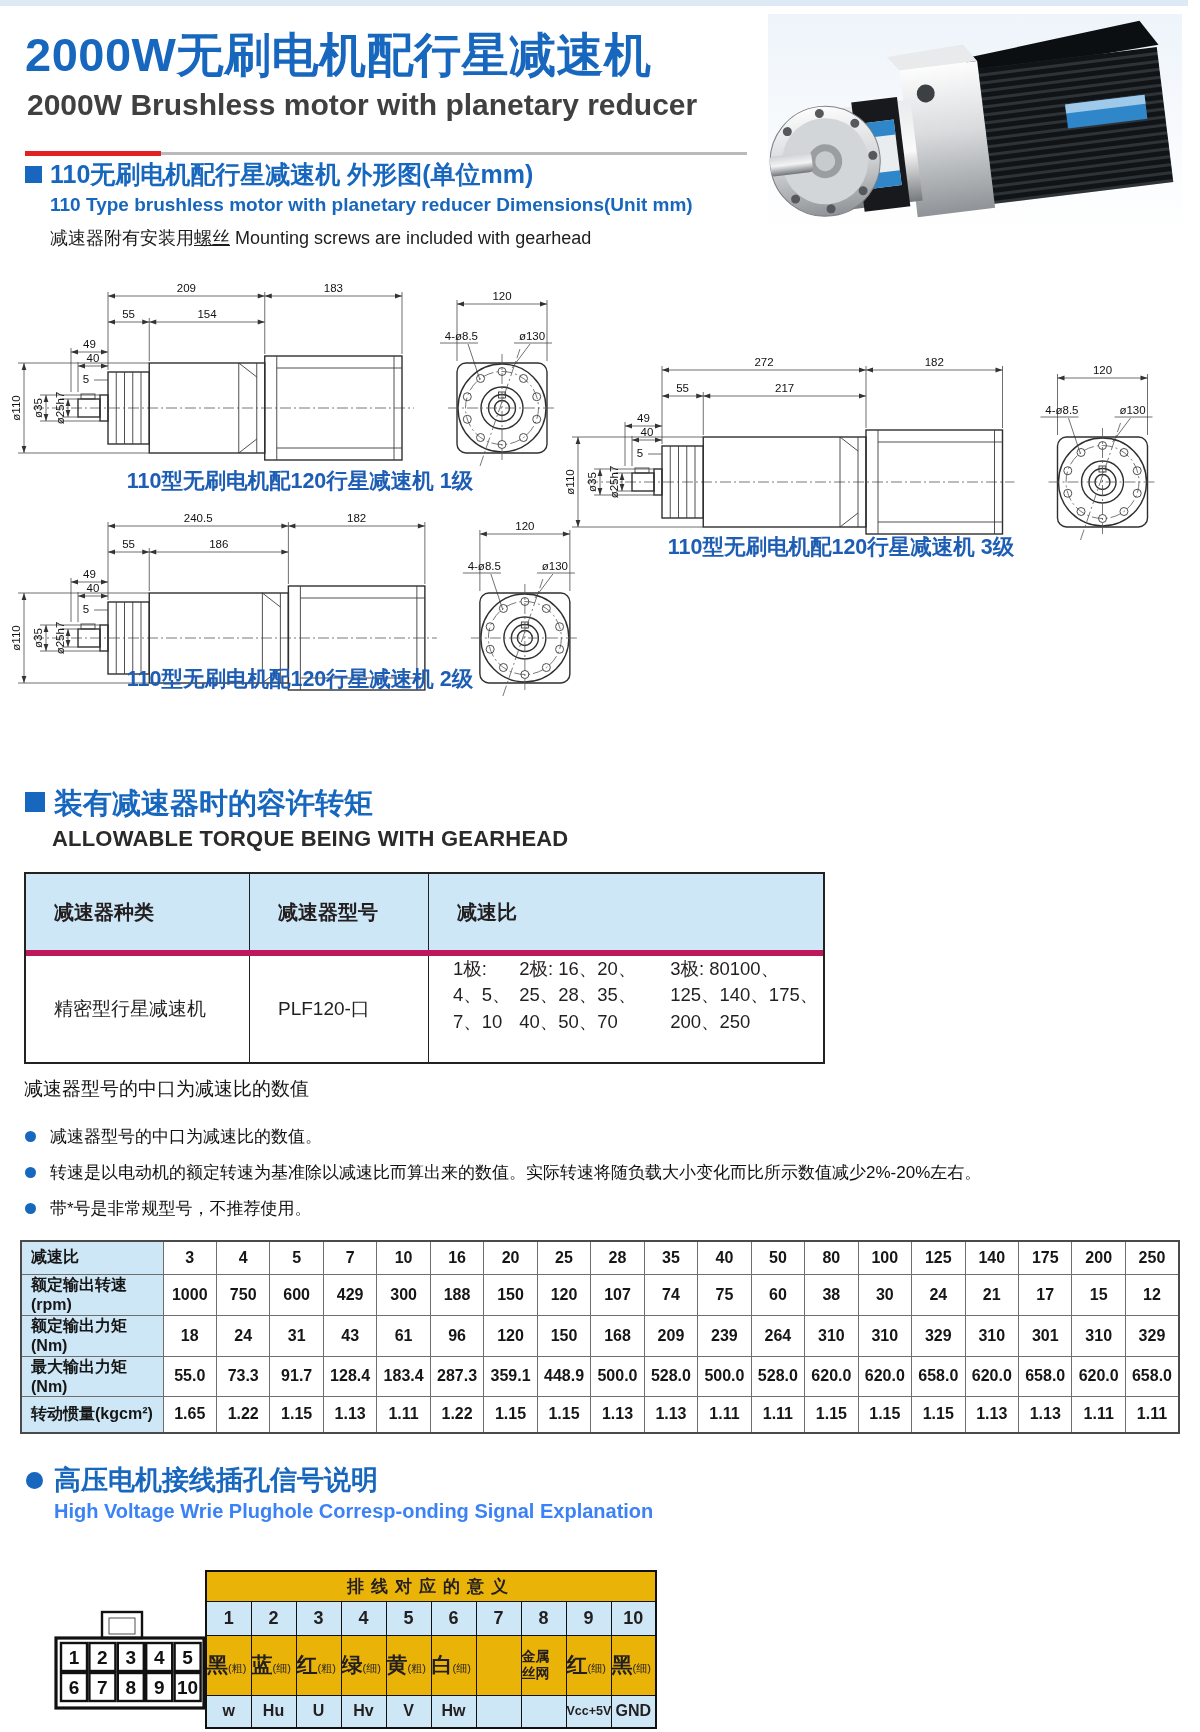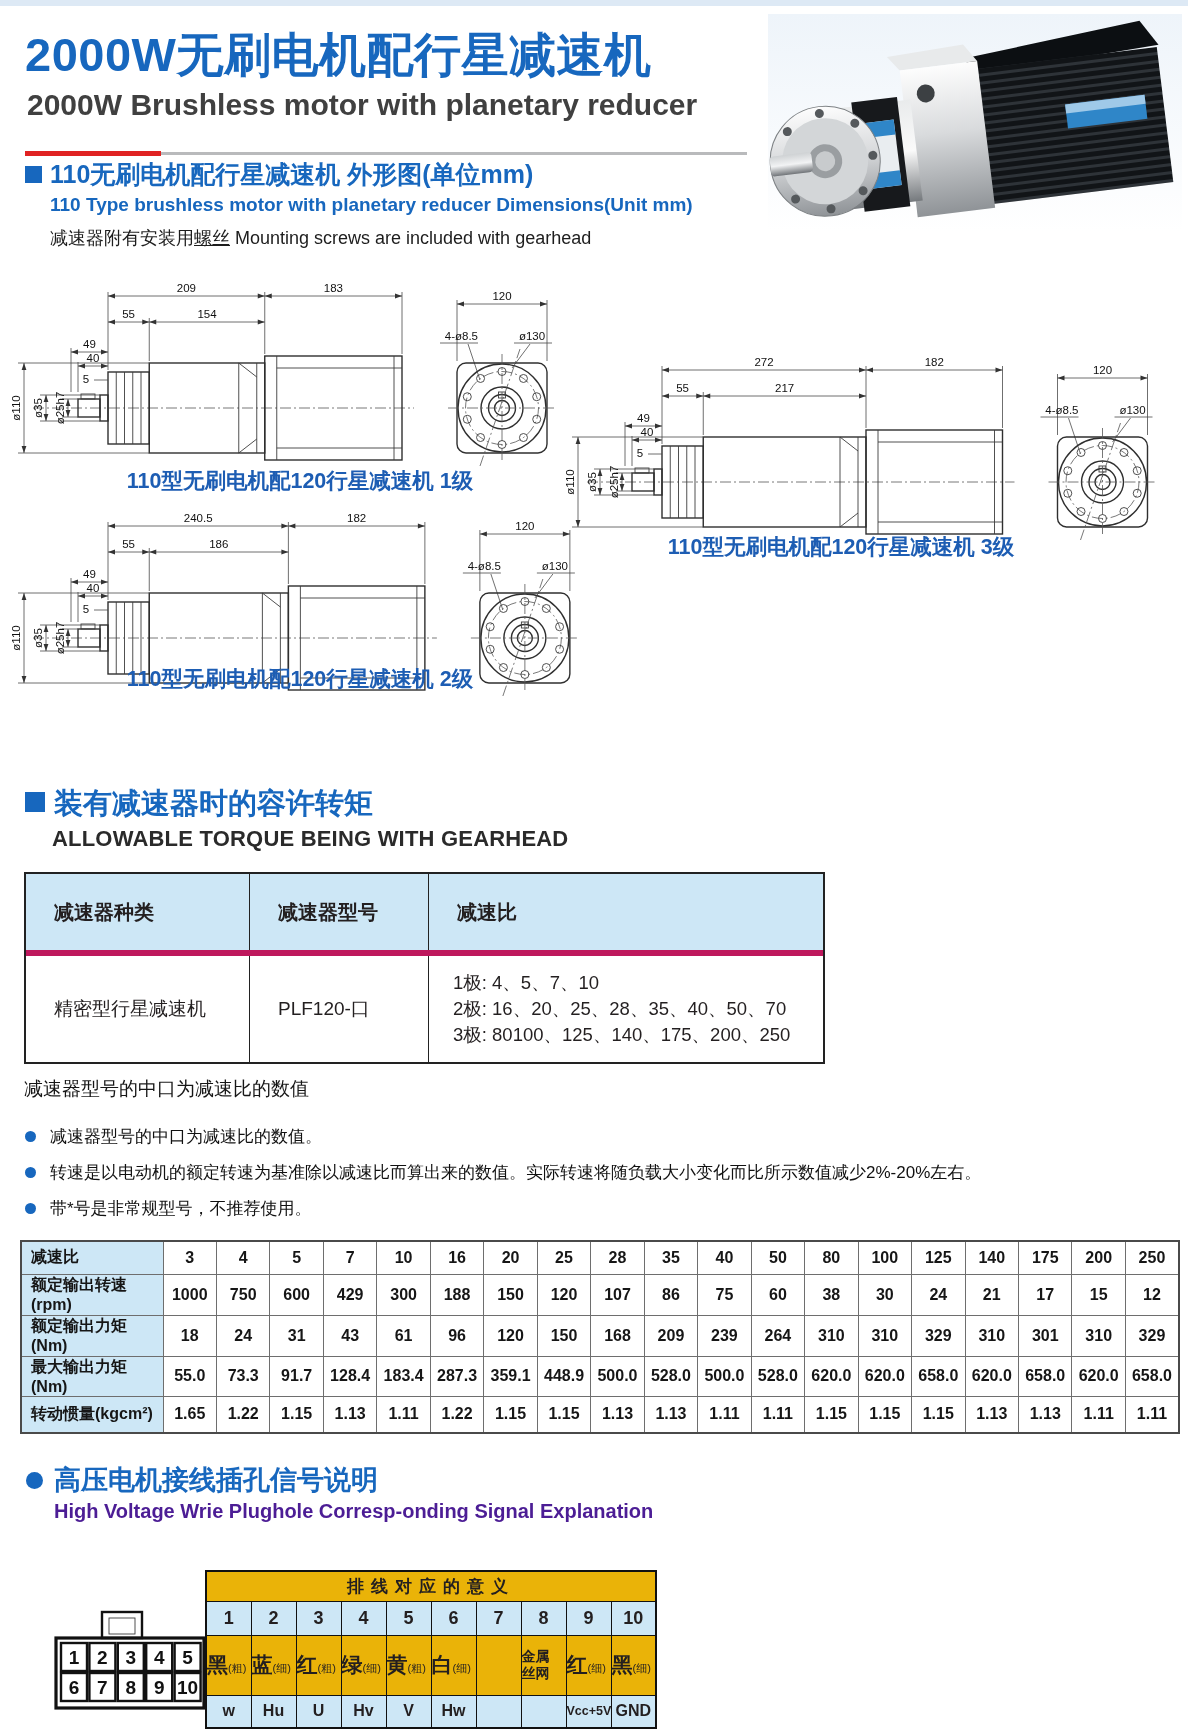--- a/index.html
+++ b/index.html
@@ -20,21 +20,21 @@
   .sec-title{position:absolute;font-weight:bold;color:#1767be}
   .sec-en{position:absolute}
   .s1-title{left:50px;top:158px;font-size:25px}
   .s1-en{left:50px;top:194px;font-size:19px;font-weight:bold;color:#1767be}
   .s1-note{position:absolute;left:50px;top:226px;font-size:18px;color:#1d1d1d}
   .s1-note .u{text-decoration:underline}
   .s2-title{left:54px;top:784px;font-size:29px}
   .s2-en{left:52px;top:826px;font-size:22px;color:#2a2a2a;font-weight:bold;letter-spacing:.2px}
   .dot3{position:absolute;left:26px;top:1472px;width:17px;height:17px;border-radius:50%;background:#1767be}
   .s3-title{left:54px;top:1462px;font-size:27px}
-  .s3-en{left:54px;top:1500px;font-size:20px;color:#4c1d95;font-weight:bold}
+  .s3-en{left:54px;top:1500px;font-size:20px;color:#3b82f6;font-weight:bold}
 
   
   .drawing{position:absolute}
   .cap{position:absolute;font-size:21.5px;font-weight:bold;color:#1d5db3;text-align:center}
   .cap0{left:60px;top:466px;width:480px}
   .cap1{left:60px;top:664px;width:480px}
   .cap2{left:621px;top:532px;width:440px}
   svg .oln{fill:none;stroke:#2f2f2f;stroke-width:1.4}
   svg .thin{fill:none;stroke:#3c3c3c;stroke-width:.9}
   svg .ext{fill:none;stroke:#4a4a4a;stroke-width:.8}
@@ -46,21 +46,21 @@
   svg .pint{font:bold 19px "Liberation Sans",sans-serif;fill:#111}
 
   
   .ttable{position:absolute;left:24px;top:872px;width:801px;border:2px solid #222;background:#fff}
   .trow{display:flex}
   .thead{background:#cde7f6;border-bottom:6px solid #be185d}
   .tc{border-right:1.5px solid #222;display:flex;align-items:center;padding-left:28px}
   .tc.c1{width:224px}.tc.c2{width:179px}.tc.c3{flex:1;border-right:none}
   .thead .tc{height:76px;font-size:20px;font-weight:bold}
   .tbodyr .tc{height:106px;font-size:19px}
-  .tc.ratios{flex-direction:column;align-items:flex-start;justify-content:center;padding-left:24px}
+  .tc.ratios{align-items:flex-start;justify-content:center;padding-left:24px}
   .ratio-line{font-size:18.5px;line-height:1.42}
   .tnote{position:absolute;left:24px;top:1076px;font-size:19px;color:#161616}
 
   
   .notes{position:absolute;left:23px;top:1126px;width:1155px}
   .bullet{display:flex;align-items:flex-start;margin-bottom:13px}
   .bullet .dot{flex:none;width:11px;height:11px;border-radius:50%;background:#1767be;margin:5px 14px 0 2px}
   .bullet .btxt{font-size:17px;line-height:1.35;color:#111}
 
   
@@ -573,21 +573,21 @@
           <td class="sl">额定输出转速(rpm)</td>
           <td>1000</td>
           <td>750</td>
           <td>600</td>
           <td>429</td>
           <td>300</td>
           <td>188</td>
           <td>150</td>
           <td>120</td>
           <td>107</td>
-          <td>86</td>
+          <td>74</td>
           <td>75</td>
           <td>60</td>
           <td>38</td>
           <td>30</td>
           <td>24</td>
           <td>21</td>
           <td>17</td>
           <td>15</td>
           <td>12</td>
         </tr>

